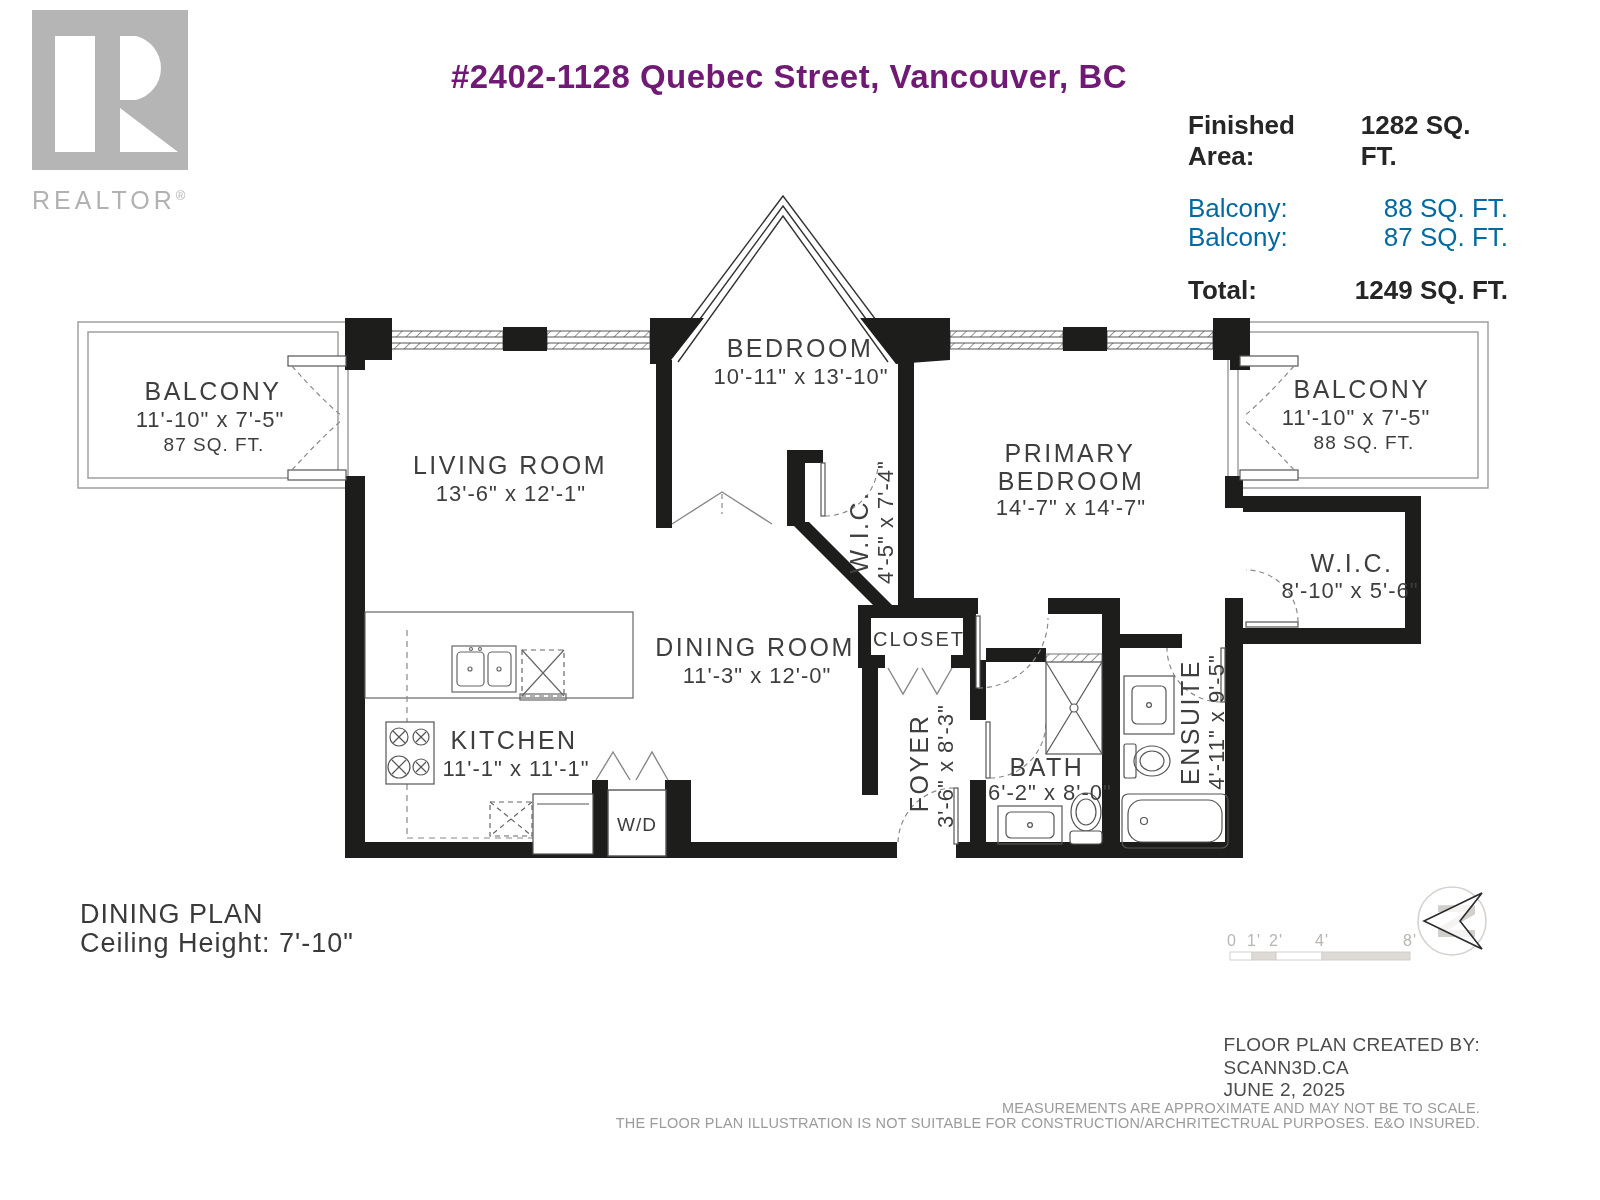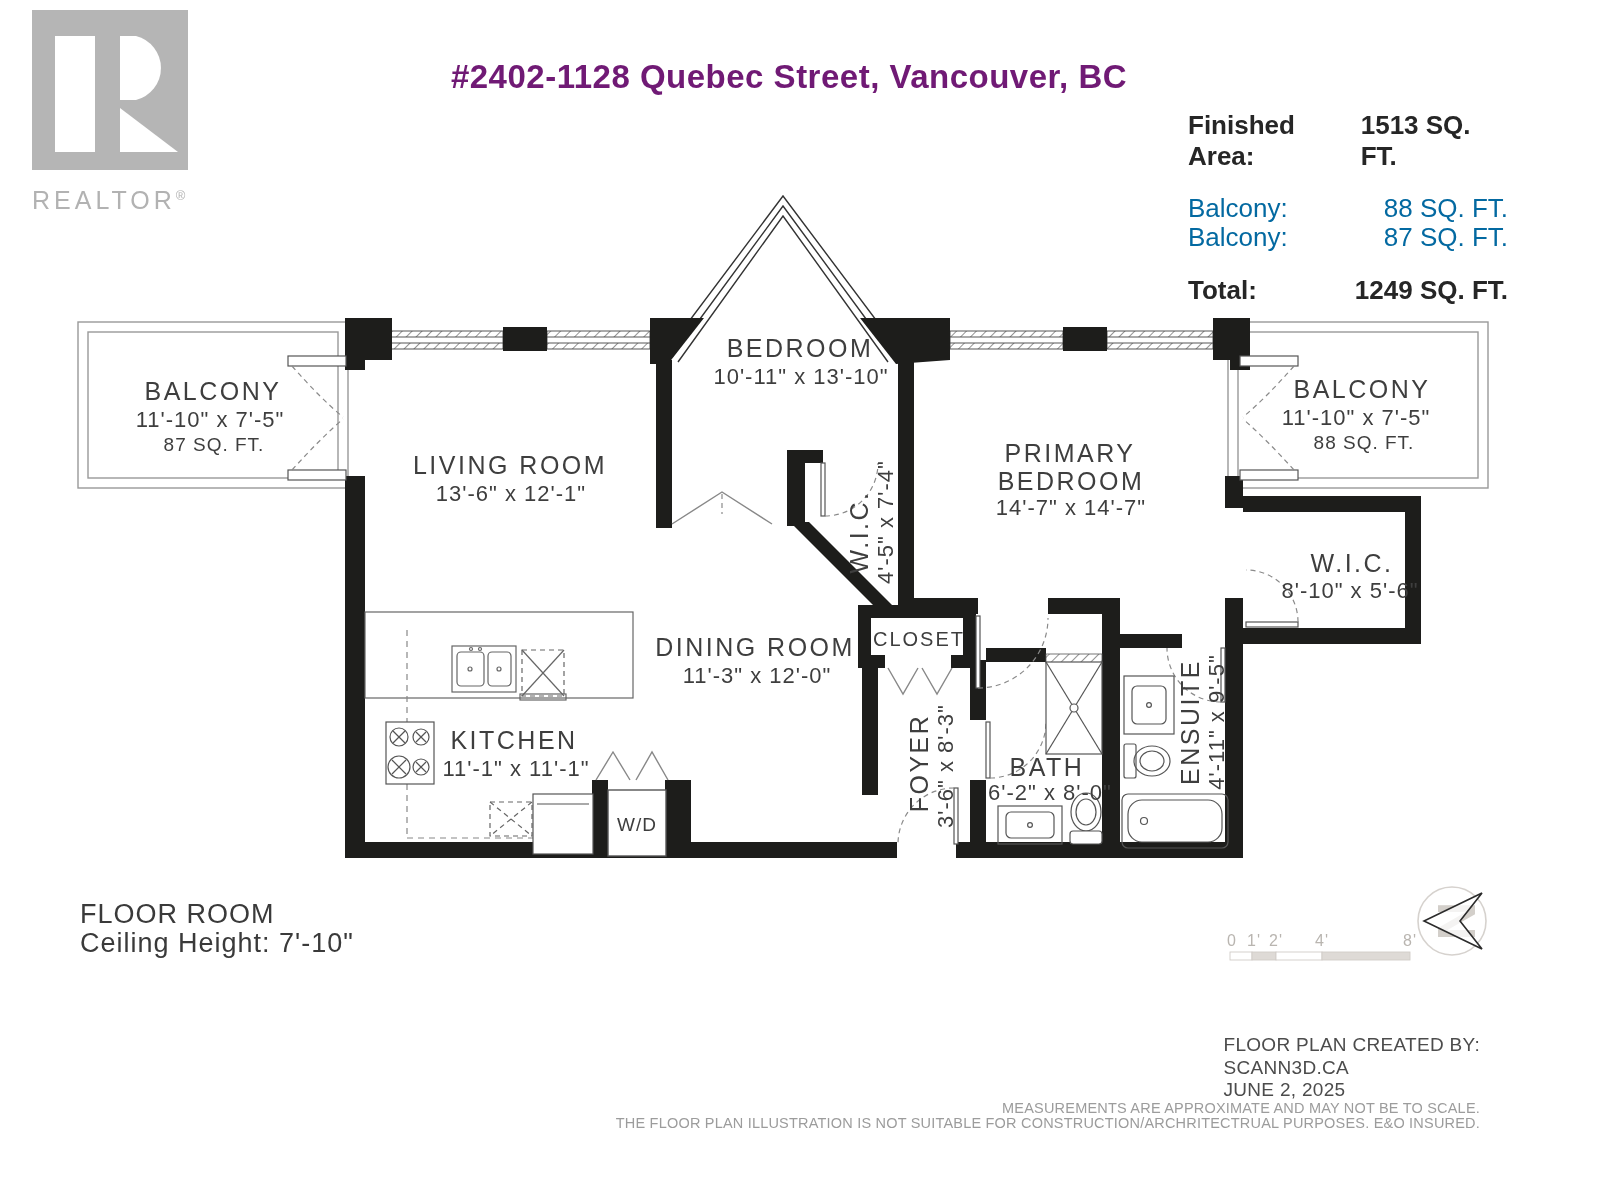--- a/index.html
+++ b/index.html
@@ -44,21 +44,21 @@
     <path d="M88,98 L146,142 L88,142 Z" fill="#ffffff"></path>
   </svg>
   <div class="logo-word"><span>REALTOR</span><span class="reg">®</span></div>
 </div>
 
 <div class="abs title">#2402-1128 Quebec Street, Vancouver, BC</div>
 
 <div class="abs areas">
   <div class="arow bold">
     <span>Finished Area:</span>
-    <span>1513 SQ. FT.</span>
+    <span>1282 SQ. FT.</span>
   </div>
   <div class="gap1"></div>
   <div class="arow muted">
     <span>Balcony:</span>
     <span>88 SQ. FT.</span>
   </div>
   <div class="arow muted">
     <span>Balcony:</span>
     <span>87 SQ. FT.</span>
   </div>
@@ -329,21 +329,21 @@
   </g>
 
   <g>
     <circle cx="1452" cy="921" r="34" fill="none" stroke="#d6d2ce" stroke-width="1.6"></circle>
     <text class="ncompass" text-anchor="middle" transform="translate(1456,921) rotate(-90)" y="19">N</text>
     <polygon points="1482,893 1424,921 1482,949 1460,921" fill="#ffffff" fill-opacity="0.75" stroke="#2b2b2b" stroke-width="1.6"></polygon>
   </g>
 </svg>
 
 <div class="abs planinfo">
-  <div>FLOOR ROOM</div>
+  <div>DINING PLAN</div>
   <div>Ceiling Height: 7'-10"</div>
 </div>
 
 <div class="abs credits">
   <div>FLOOR PLAN CREATED BY:</div>
   <div>SCANN3D.CA</div>
   <div>JUNE 2, 2025</div>
 </div>
 
 <div class="abs disclaimer">

